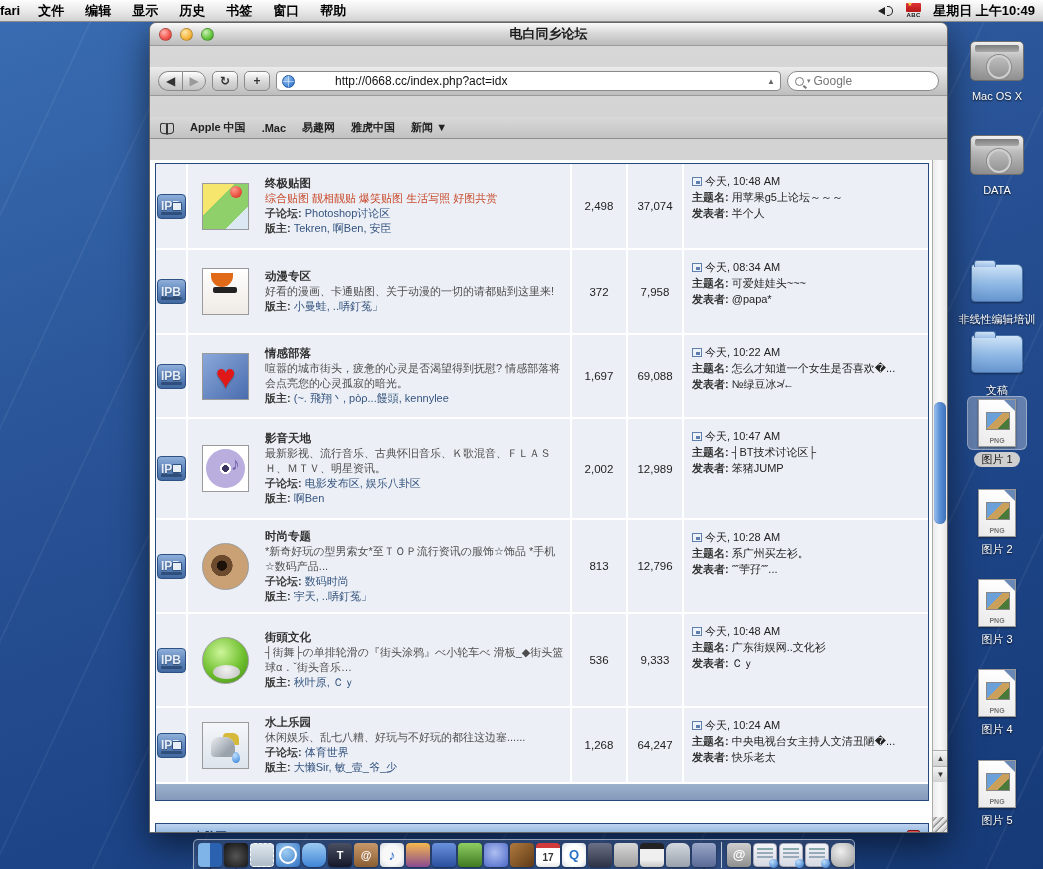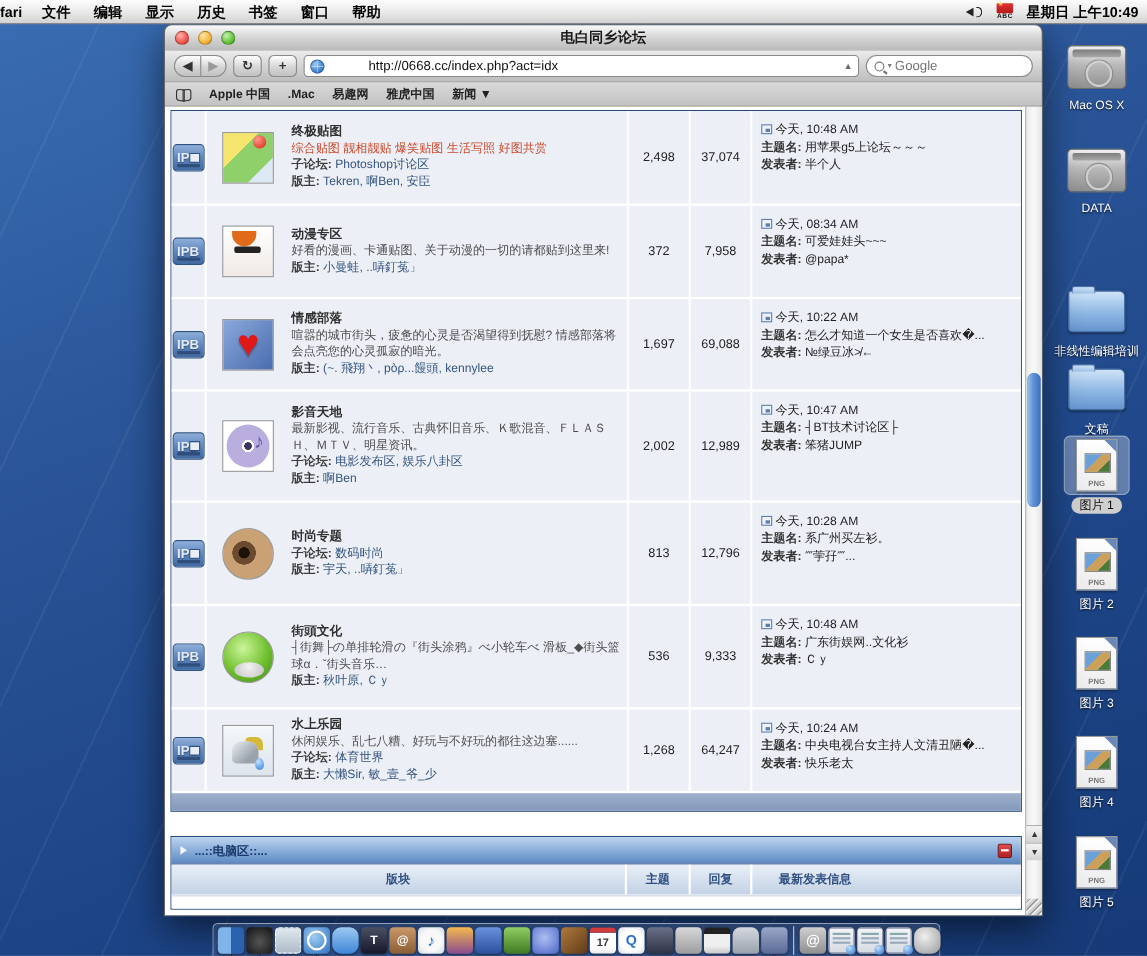--- a/index.html
+++ b/index.html
@@ -37,21 +37,21 @@
   .ic-drive:after{content:"";position:absolute;left:16px;top:13px;width:20px;height:20px;border:2px solid #cfcfcf;border-radius:50%;box-shadow:0 0 0 1px #8a8a8a;}
   .ic-folder{width:52px;height:38px;border-radius:3px 6px 4px 4px;background:linear-gradient(#cfe4f7,#8db7e4 55%,#6695cf);border:1px solid #4a74a8;position:relative;box-shadow:0 1px 2px rgba(0,0,0,.4);}
   .ic-folder:before{content:"";position:absolute;top:-5px;left:2px;width:20px;height:6px;background:linear-gradient(#cfe4f7,#9dbfe8);border:1px solid #4a74a8;border-bottom:none;border-radius:3px 3px 0 0;}
   .ic-png{width:38px;height:48px;background:linear-gradient(#ffffff,#ececec);border:1px solid #9a9a9a;position:relative;box-shadow:0 1px 2px rgba(0,0,0,.4);}
   .ic-png:before{content:"";position:absolute;top:0;right:0;border-style:solid;border-width:0 11px 11px 0;border-color:transparent #6a88b5 transparent transparent;}
   .ic-png .thumb{position:absolute;left:7px;top:12px;width:24px;height:18px;background:linear-gradient(135deg,#6ca0d8 0 40%,#caa05a 40% 70%,#4a7a3a 70%);border:1px solid #888;}
   .ic-png .pngtag{position:absolute;bottom:2px;left:0;right:0;text-align:center;font-size:7px;font-weight:bold;color:#777;}
   
   .window{position:absolute;left:149px;top:22px;width:799px;height:811px;border-radius:7px 7px 0 0;
     background:linear-gradient(#d8d8d8,#b5b5b5);box-shadow:0 12px 34px rgba(0,0,0,0.55);border:1px solid #666;z-index:10;
-    display:flex;flex-direction:column;}
+    display:flex;flex-direction:column;gap:21px;}
   .titlebar{height:23px;display:flex;align-items:center;position:relative;
     background:linear-gradient(#fafafa,#d6d6d6 50%,#bcbcbc);border-radius:7px 7px 0 0;border-bottom:1px solid #9a9a9a;}
   .lights{display:flex;gap:8px;padding-left:9px;}
   .light{width:13px;height:13px;border-radius:50%;border:1px solid rgba(0,0,0,0.25);}
   .l-red{background:radial-gradient(circle at 35% 30%,#ffb3ad,#f2574e 60%,#c93a32);}
   .l-yel{background:radial-gradient(circle at 35% 30%,#ffe9a8,#f5b63f 60%,#cf9022);}
   .l-grn{background:radial-gradient(circle at 35% 30%,#c8f0b0,#64c43e 60%,#3f9a24);}
   .wtitle{position:absolute;left:0;right:0;text-align:center;font-size:13px;font-weight:600;color:#1a1a1a;}
   .toolbar{height:29px;display:flex;align-items:center;gap:6px;padding:0 8px;
     background:linear-gradient(#ececec,#cfcfcf 60%,#bdbdbd);border-bottom:1px solid #9a9a9a;}
@@ -417,20 +417,21 @@
         </div>
 
         <div class="frow" style="min-height:94px">
           <div class="c-badge">
               <span class="ipb fold">IPB</span>
             </div>
           <div class="c-main">
             <div class="avatar av4"></div>
             <div class="finfo">
               <div class="ftitle">时尚专题</div>
+              <div class="fdesc" style="max-width:310px">*新奇好玩の型男索女*至ＴＯＰ流行资讯の服饰☆饰品 *手机☆数码产品...</div>
               <div class="fline"><b>子论坛:</b> <span>数码时尚</span></div>
               <div class="fline"><b>版主:</b> <span>宇天, ..哢釘菟」</span></div>
             </div>
           </div>
           <div class="c-num">813</div>
           <div class="c-num">12,796</div>
           <div class="c-last">
             <div><span class="lp-ico"></span><span>今天, 10:28 AM</span></div>
             <div><b>主题名:</b> <span>系广州买左衫。</span></div>
             <div><b>发表者:</b> <span>⁗荢孖⁗...</span></div>

